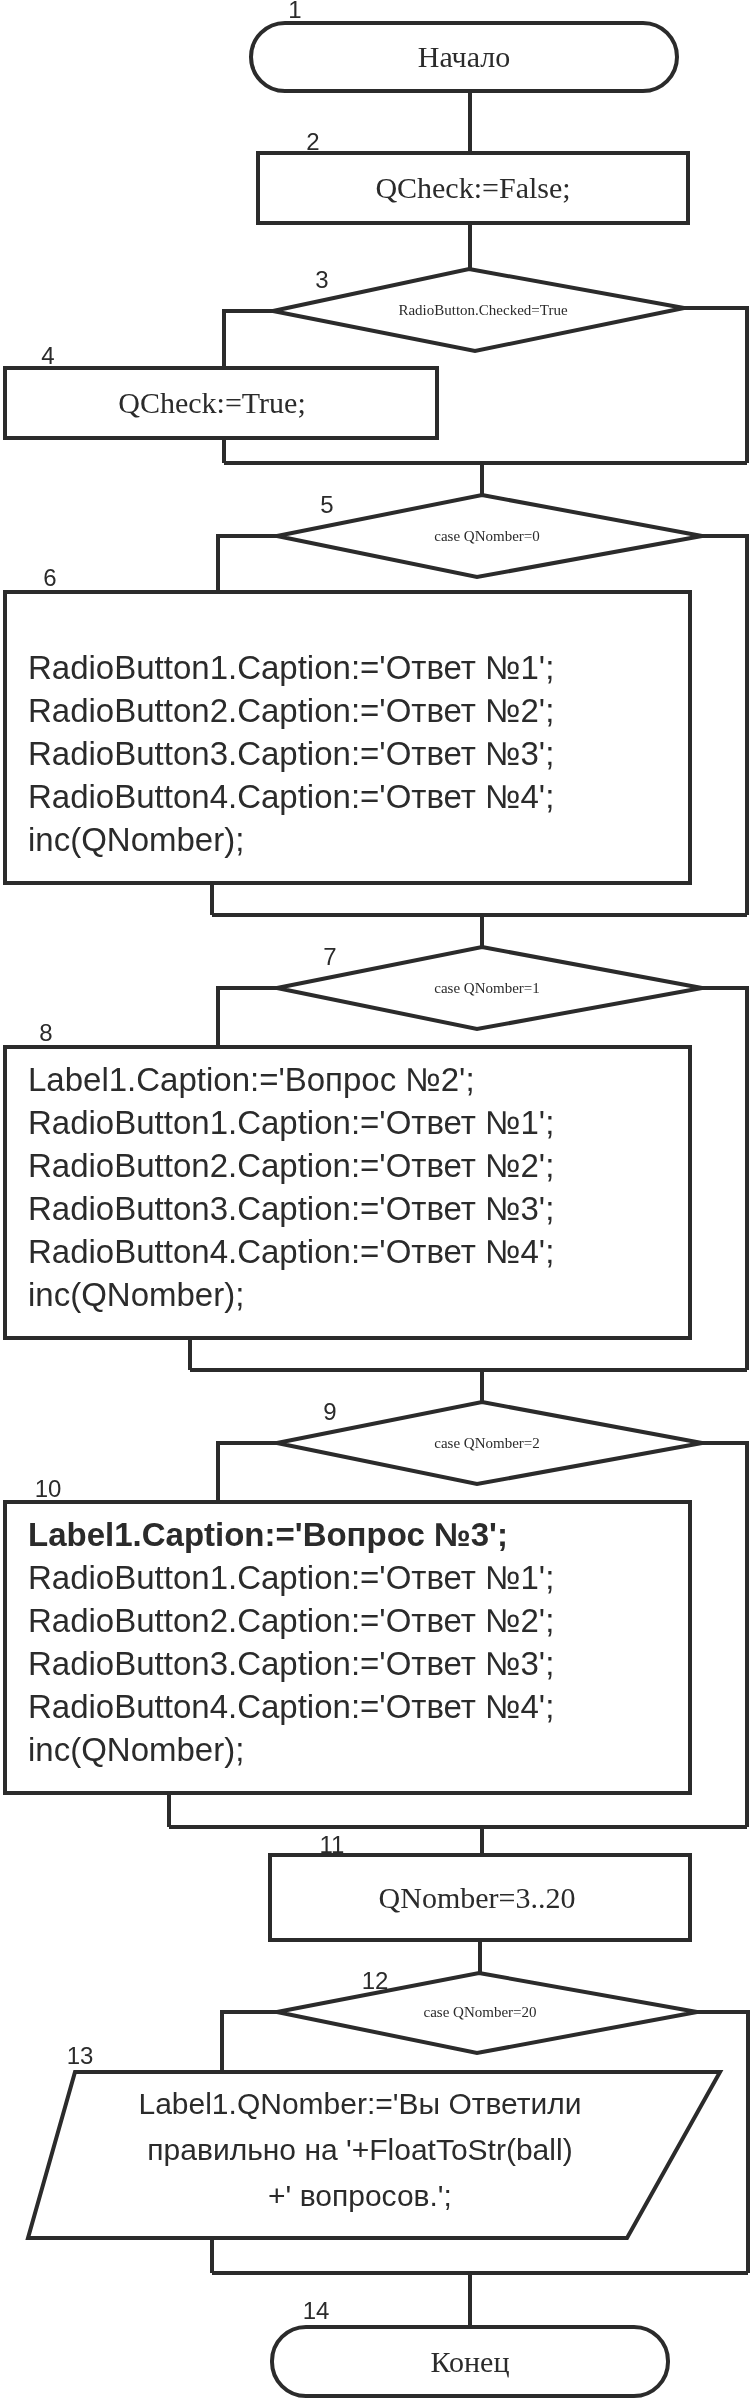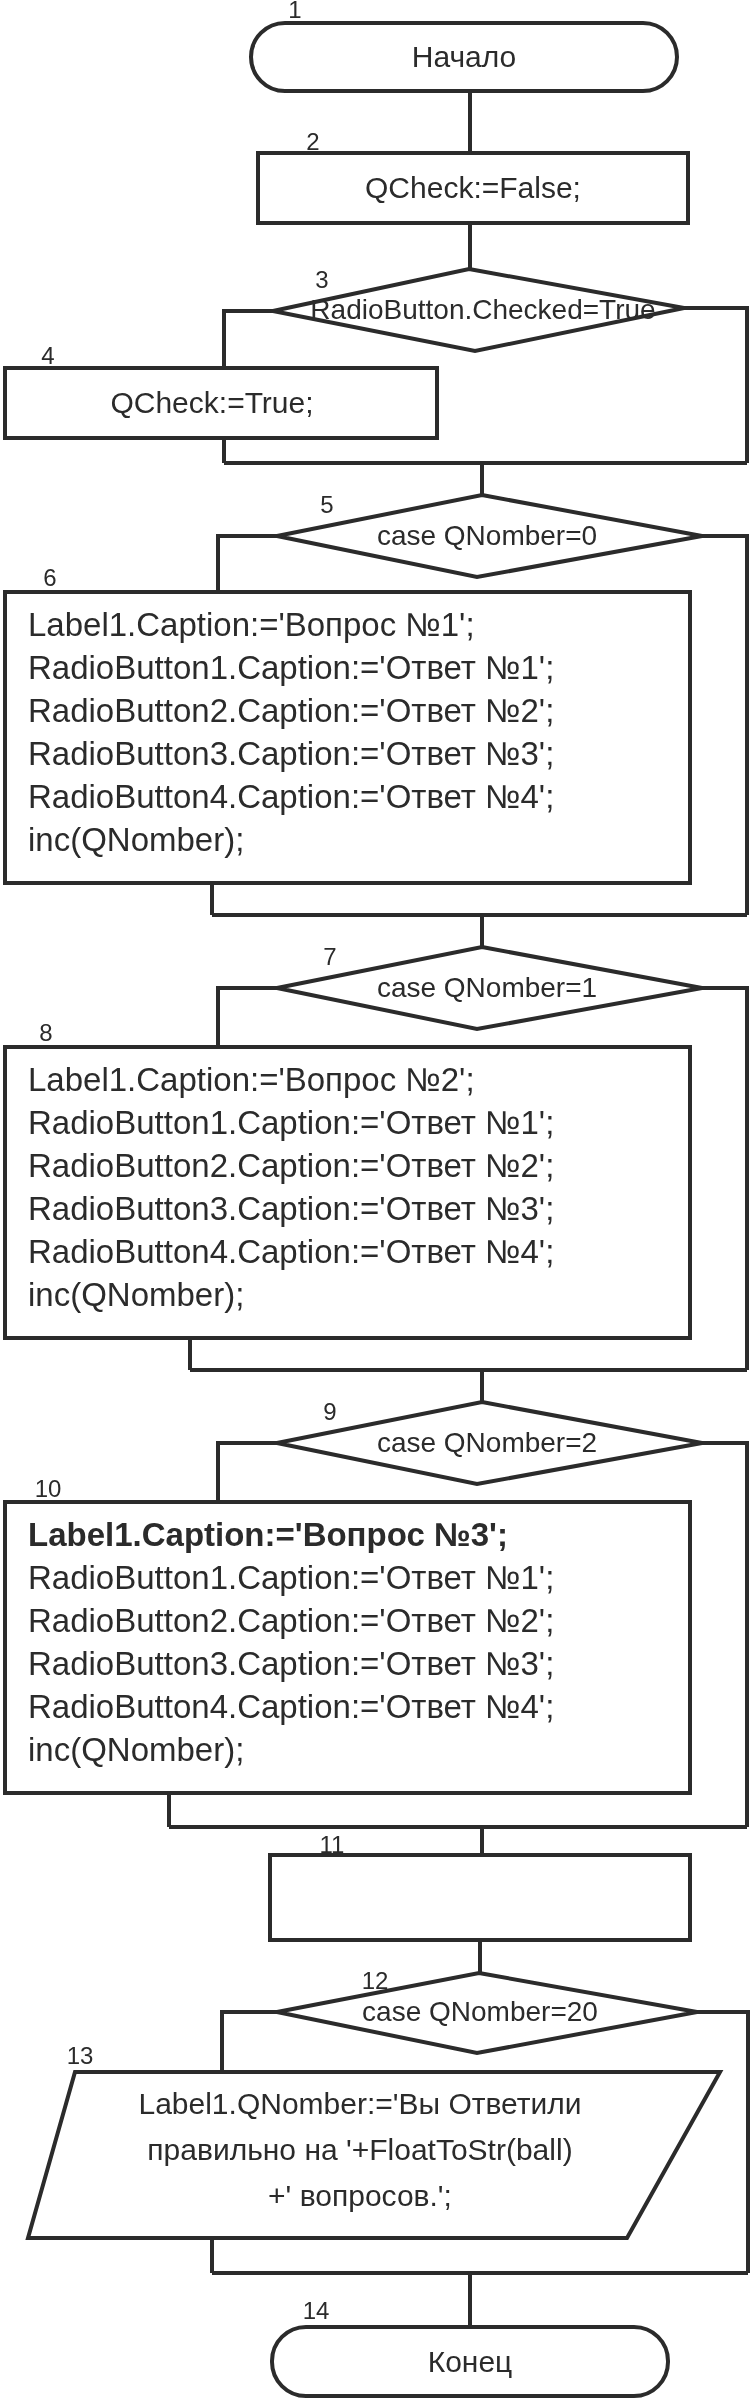--- a/index.html
+++ b/index.html
@@ -6,23 +6,23 @@
   #stage{
     position:relative;
     width:755px;height:2399px;
     background:#ffffff;
     font-family:"Liberation Sans", sans-serif;
     color:#2b2b2b;
     overflow:hidden;
   }
   #shapes{position:absolute;left:0;top:0;z-index:1;}
   .txt{position:absolute;z-index:2;white-space:nowrap;color:#2b2b2b;}
-  .center{transform:translate(-50%,-50%);text-align:right;}
+  .center{transform:translate(-50%,-50%);text-align:right;font-family:Liberation Serif, serif;}
   .node-big{font-size:30px;}
-  .diamond-txt{font-size:28px;}
+  .diamond-txt{font-size:15px;}
   .num{font-size:24px;transform:translate(-50%,-50%);}
   .codeline{font-size:33px;left:28px;height:43px;line-height:43px;}
   .paraline{font-size:30px;left:40px;width:640px;height:46px;line-height:46px;text-align:center;white-space:nowrap;}
 </style>
 </head>
 <body>
 
 <div id="stage">
 
   <svg id="shapes" width="755" height="2399" viewBox="0 0 755 2399">
@@ -91,24 +91,24 @@
   <div class="txt num" style="left:80px;top:2056px;">13</div>
   <div class="txt num" style="left:316px;top:2311px;">14</div>
 
   <div class="txt center node-big" style="left:464px;top:57px;">Начало</div>
   <div class="txt center node-big" style="left:473px;top:188px;">QCheck:=False;</div>
   <div class="txt center diamond-txt" style="left:483px;top:310px;">RadioButton.Checked=True</div>
   <div class="txt center node-big" style="left:212px;top:403px;">QCheck:=True;</div>
   <div class="txt center diamond-txt" style="left:487px;top:536px;">case QNomber=0</div>
   <div class="txt center diamond-txt" style="left:487px;top:988px;">case QNomber=1</div>
   <div class="txt center diamond-txt" style="left:487px;top:1443px;">case QNomber=2</div>
+  <div class="txt center node-big" style="left:477px;top:1898px;">QNomber=3..20</div>
   <div class="txt center diamond-txt" style="left:480px;top:2012px;">case QNomber=20</div>
   <div class="txt center node-big" style="left:470px;top:2362px;">Конец</div>
 
-  <div class="txt codeline" style="top:603px;">Label1.Caption:='Вопрос №1';</div>
   <div class="txt codeline" style="top:646px;">RadioButton1.Caption:='Ответ №1';</div>
   <div class="txt codeline" style="top:689px;">RadioButton2.Caption:='Ответ №2';</div>
   <div class="txt codeline" style="top:732px;">RadioButton3.Caption:='Ответ №3';</div>
   <div class="txt codeline" style="top:775px;">RadioButton4.Caption:='Ответ №4';</div>
   <div class="txt codeline" style="top:818px;">inc(QNomber);</div>
 
   <div class="txt codeline" style="top:1058px;">Label1.Caption:='Вопрос №2';</div>
   <div class="txt codeline" style="top:1101px;">RadioButton1.Caption:='Ответ №1';</div>
   <div class="txt codeline" style="top:1144px;">RadioButton2.Caption:='Ответ №2';</div>
   <div class="txt codeline" style="top:1187px;">RadioButton3.Caption:='Ответ №3';</div>

